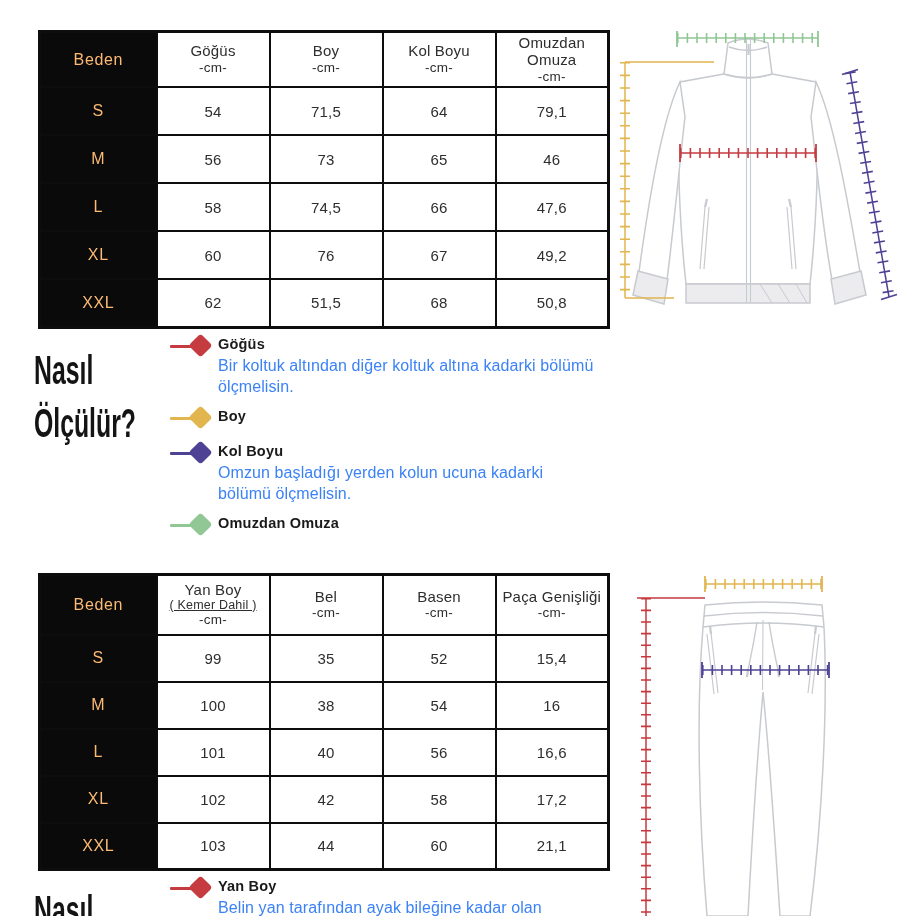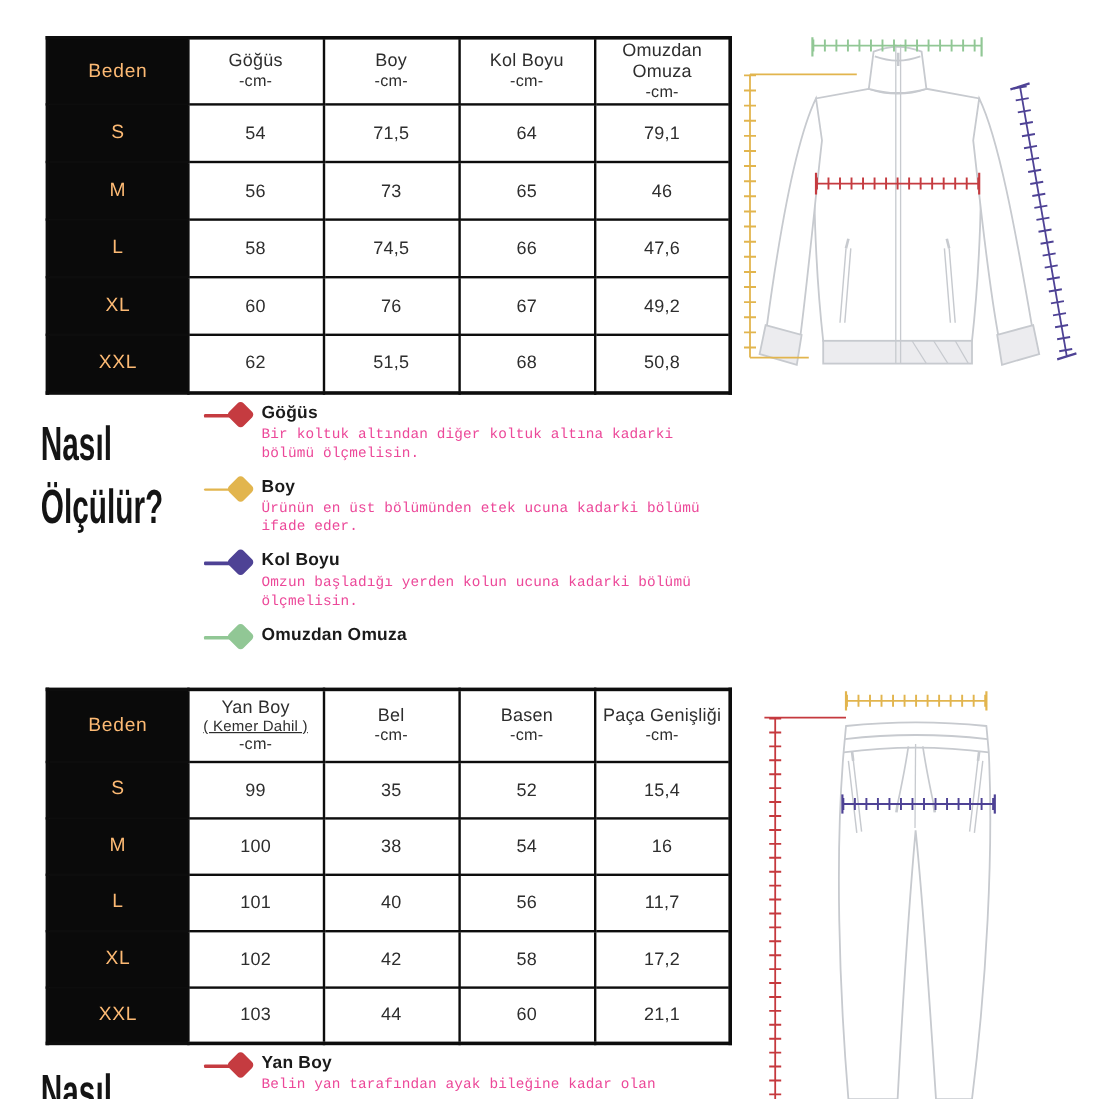--- a/index.html
+++ b/index.html
@@ -44,21 +44,21 @@
   .legend-item { display:flex; align-items:flex-start; margin-bottom:11px; }
   .legend-marker { position:relative; width:48px; height:24px; flex:none; }
   .legend-line {
     position:absolute; left:0; top:9px; width:27px; height:2.6px; border-radius:1px;
   }
   .legend-diamond {
     position:absolute; left:22px; top:1px; width:17px; height:17px;
     border-radius:3.5px; transform:rotate(45deg);
   }
   .legend-title { font-weight:700; font-size:14.5px; color:#1a1a1a; margin-bottom:3px; letter-spacing:.2px; }
-  .legend-desc  { font-size:12px; color:#ec4899; line-height:1.32; max-width:382px; letter-spacing:.1px;font-family:Liberation Mono, monospace; }
+  .legend-desc  { font-size:16px; color:#3b82f6; line-height:1.32; max-width:382px; letter-spacing:.1px; }
 
   svg.garment { position:absolute; }
 </style>
 </head>
 <body>
 
 <div class="page">
 
   <table class="size-table jacket" style="left:38px; top:30px;">
     <colgroup>
@@ -189,21 +189,20 @@
         <div class="legend-desc">Bir koltuk altından diğer koltuk altına kadarki bölümü ölçmelisin.</div>
       </div>
     </div>
     <div class="legend-item">
       <div class="legend-marker">
         <span class="legend-line" style="background: rgb(226, 181, 78);"></span>
         <span class="legend-diamond" style="background: rgb(226, 181, 78);"></span>
       </div>
       <div class="legend-text">
         <div class="legend-title">Boy</div>
-        <div class="legend-desc">Ürünün en üst bölümünden etek ucuna kadarki bölümü ifade eder.</div>
       </div>
     </div>
     <div class="legend-item">
       <div class="legend-marker">
         <span class="legend-line" style="background: rgb(78, 66, 149);"></span>
         <span class="legend-diamond" style="background: rgb(78, 66, 149);"></span>
       </div>
       <div class="legend-text">
         <div class="legend-title">Kol Boyu</div>
         <div class="legend-desc">Omzun başladığı yerden kolun ucuna kadarki bölümü ölçmelisin.</div>
@@ -263,21 +262,21 @@
         <td>100</td>
         <td>38</td>
         <td>54</td>
         <td>16</td>
       </tr>
       <tr>
         <th class="size-col">L</th>
         <td>101</td>
         <td>40</td>
         <td>56</td>
-        <td>11,7</td>
+        <td>16,6</td>
       </tr>
       <tr>
         <th class="size-col">XL</th>
         <td>102</td>
         <td>42</td>
         <td>58</td>
         <td>17,2</td>
       </tr>
       <tr>
         <th class="size-col">XXL</th>

